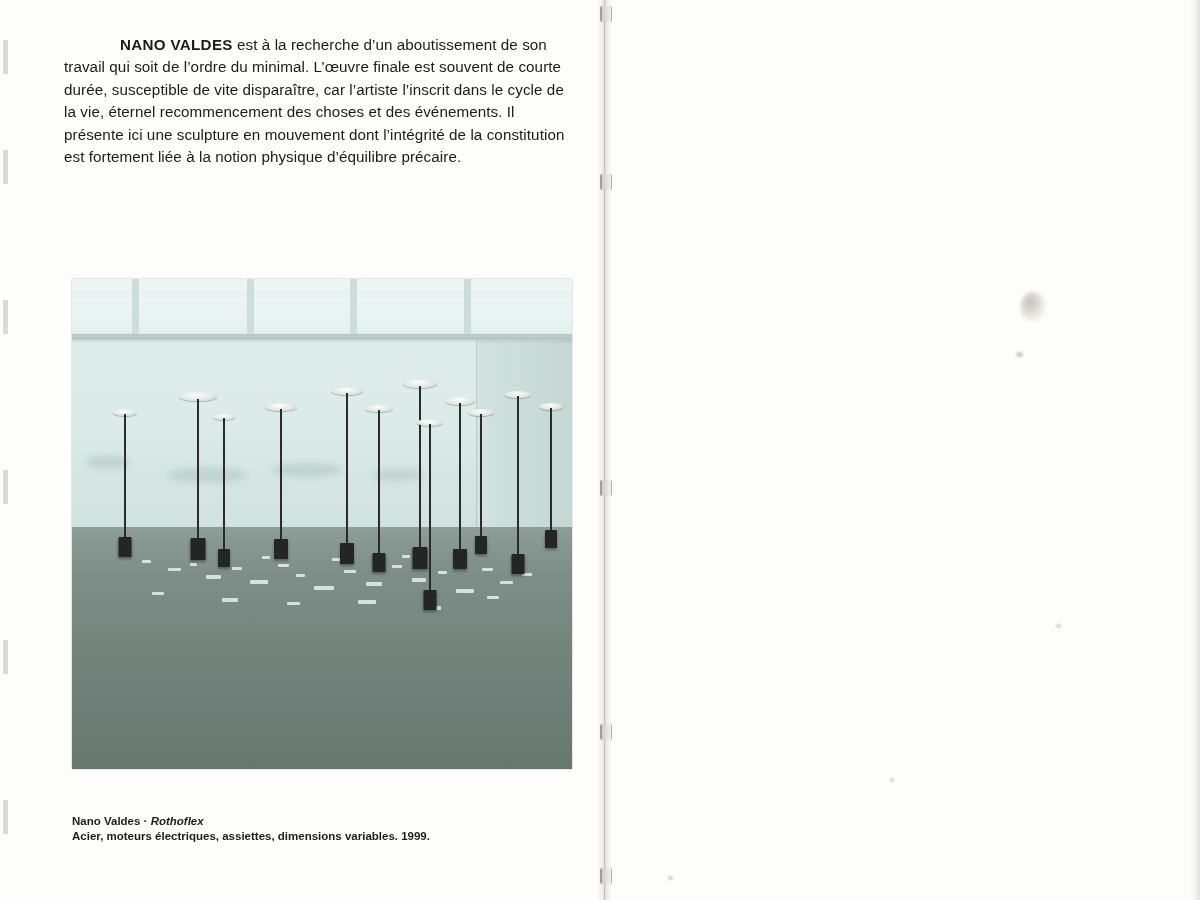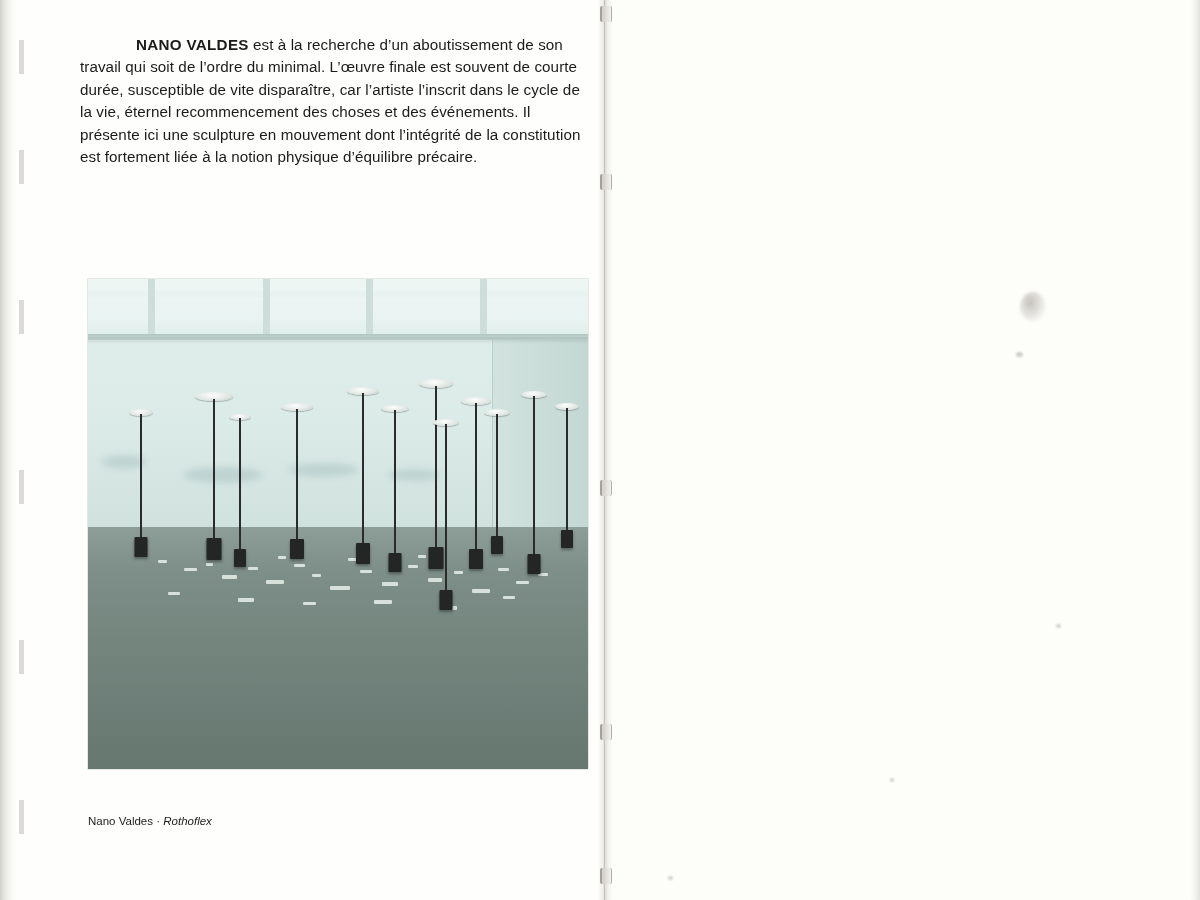--- a/index.html
+++ b/index.html
@@ -36,21 +36,21 @@
     right: 0; top: 0;
     width: 10px; height: 900px;
     background: linear-gradient(to left, #d8d8d2 0%, #f3f3ef 60%, #fdfdfb 100%);
     opacity: .7;
     pointer-events: none;
   }
 
   
   .page-left {
     position: absolute;
-    left: 16px; top: 0;
+    left: 0; top: 0;
     width: 600px;
     height: 900px;
     background: #fefefc;
   }
   
   .page-right {
     position: absolute;
     left: 612px; top: 0;
     width: 588px;
     height: 900px;
@@ -247,20 +247,21 @@
 
   
   .caption {
     position: absolute;
     left: 72px;
     top: 814px;
     width: 500px;
     font-size: 11.5px;
     line-height: 15px;
     color: #1d1d1d;
+    font-weight: bold;
   }
   .caption .ital { font-style: italic; }
 
   
   .blemish {
     position: absolute;
     border-radius: 50%;
     background: rgba(160,155,145,.5);
     filter: blur(1.2px);
   }
@@ -404,20 +405,21 @@
 
       </div>
     </div>
 
     <div class="caption">
       <div>
         <span>Nano Valdes</span>
         <span>·</span>
         <span class="ital">Rothoflex</span>
       </div>
+      <div>Acier, moteurs électriques, assiettes, dimensions variables. 1999.</div>
     </div>
 
   </div>
 
   <div class="spine">
     <div class="spine-line"></div>
     <div class="staple s1"></div>
     <div class="staple s2"></div>
     <div class="staple s3"></div>
     <div class="staple s4"></div>

